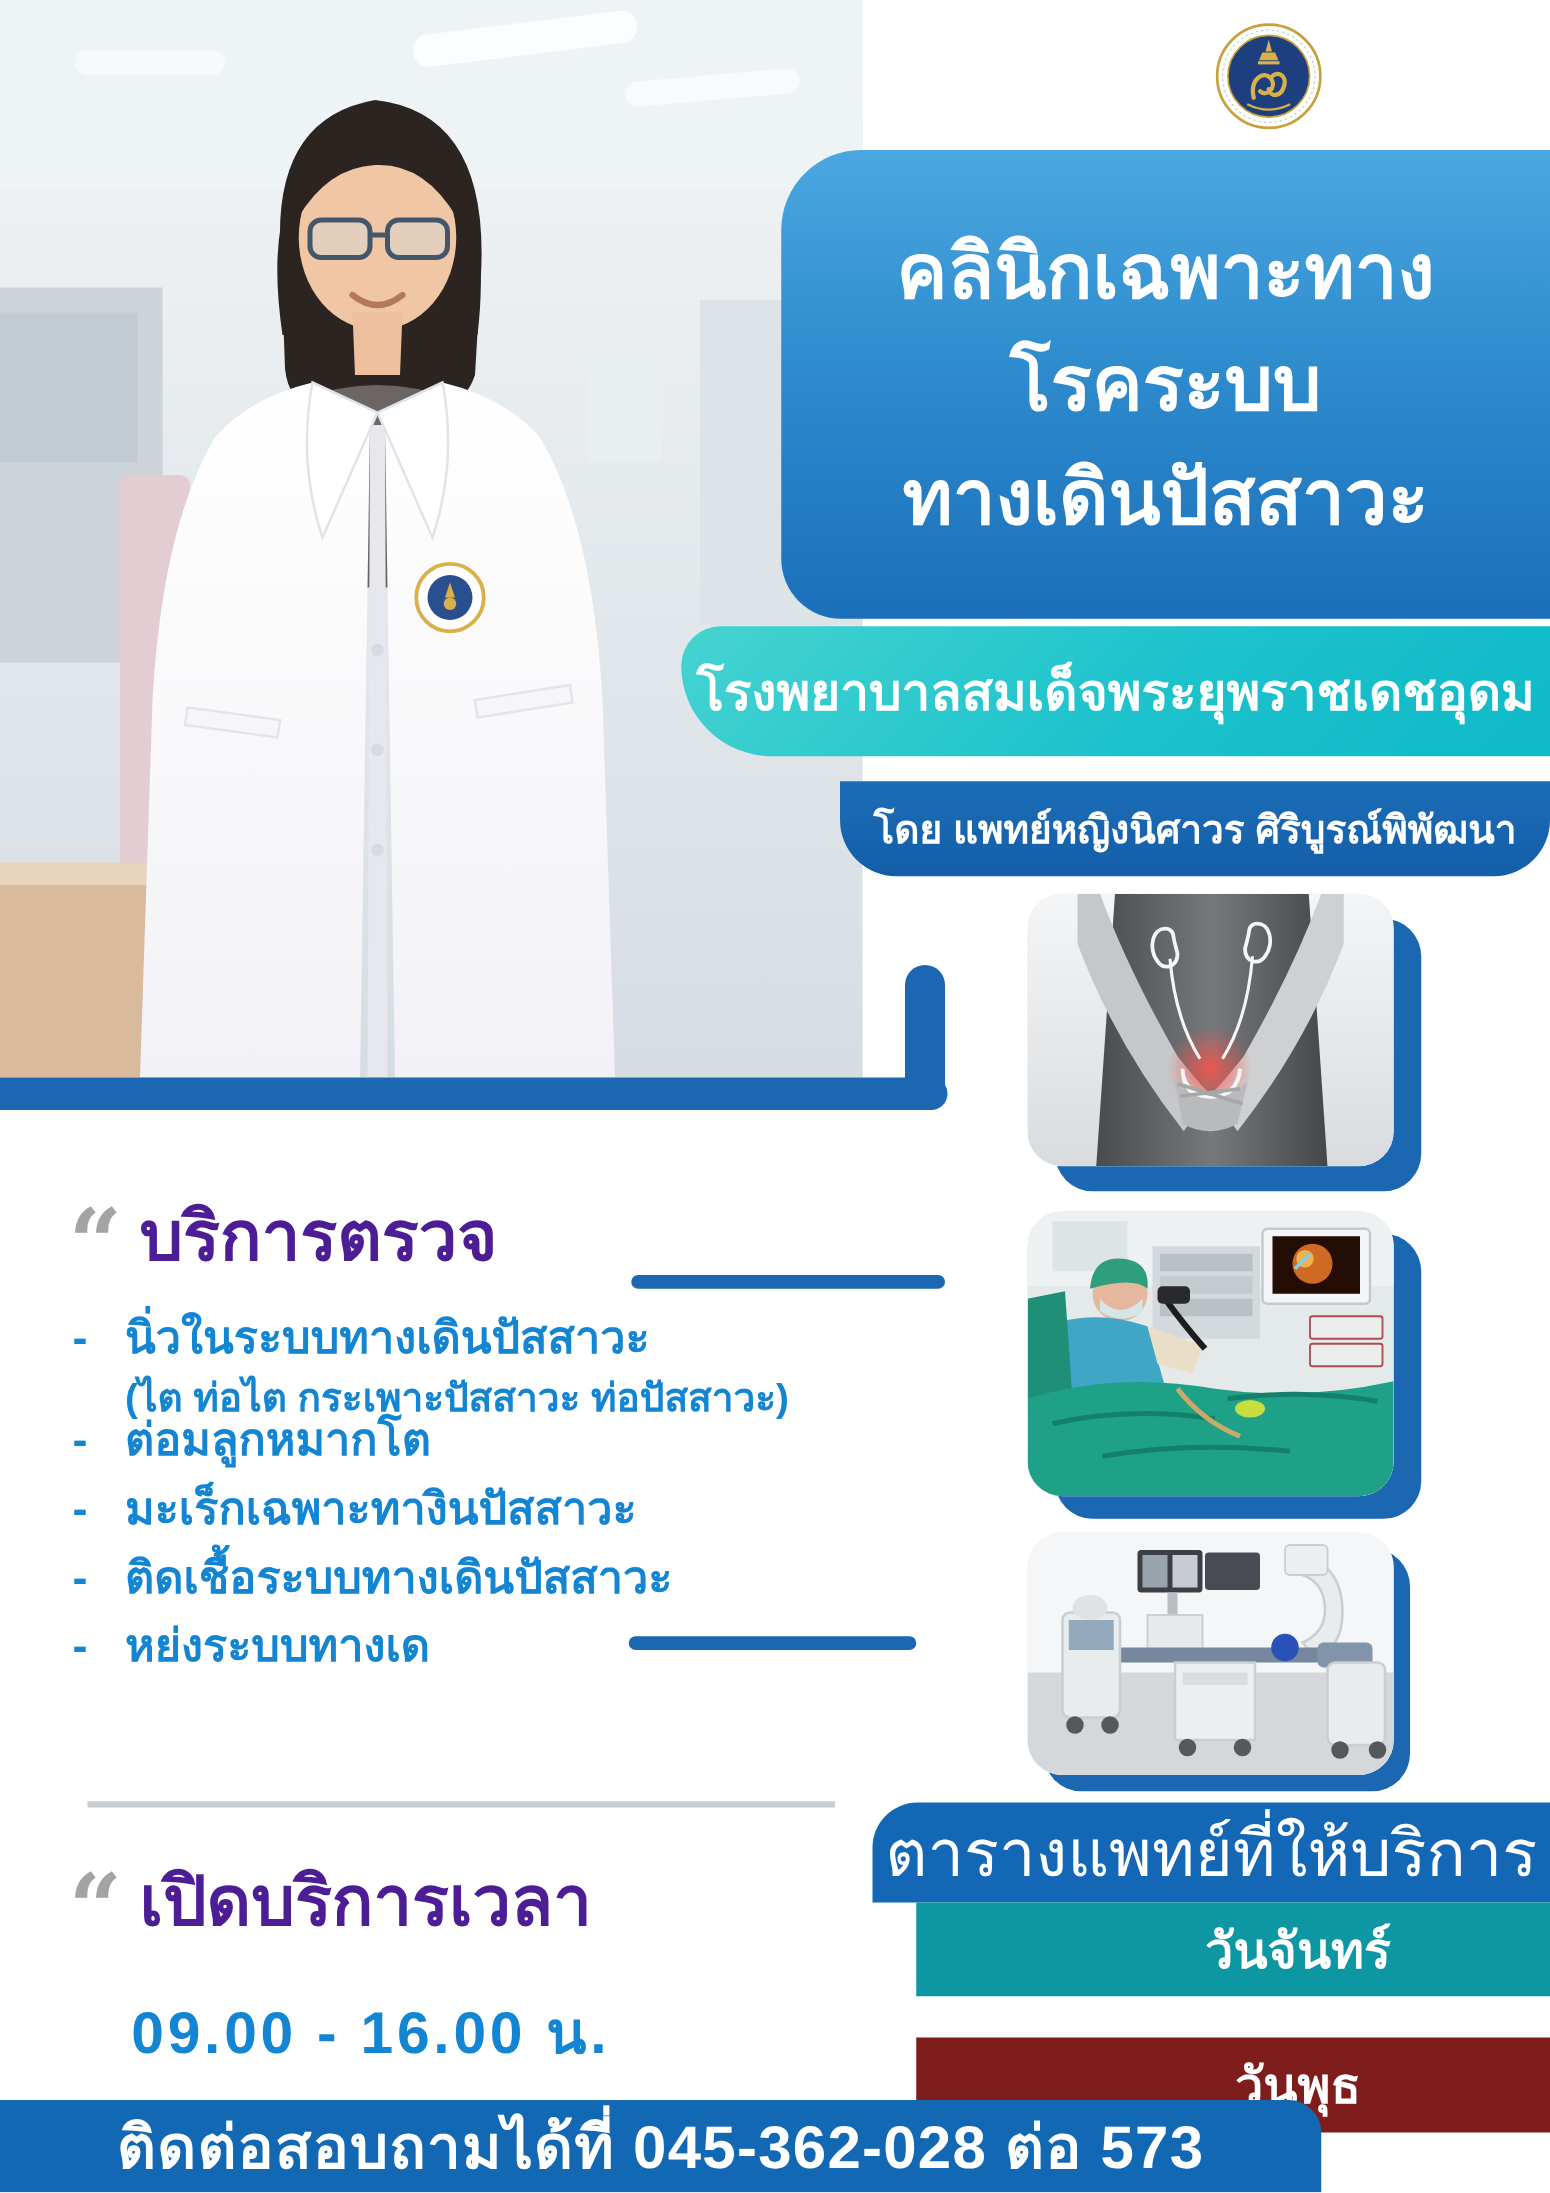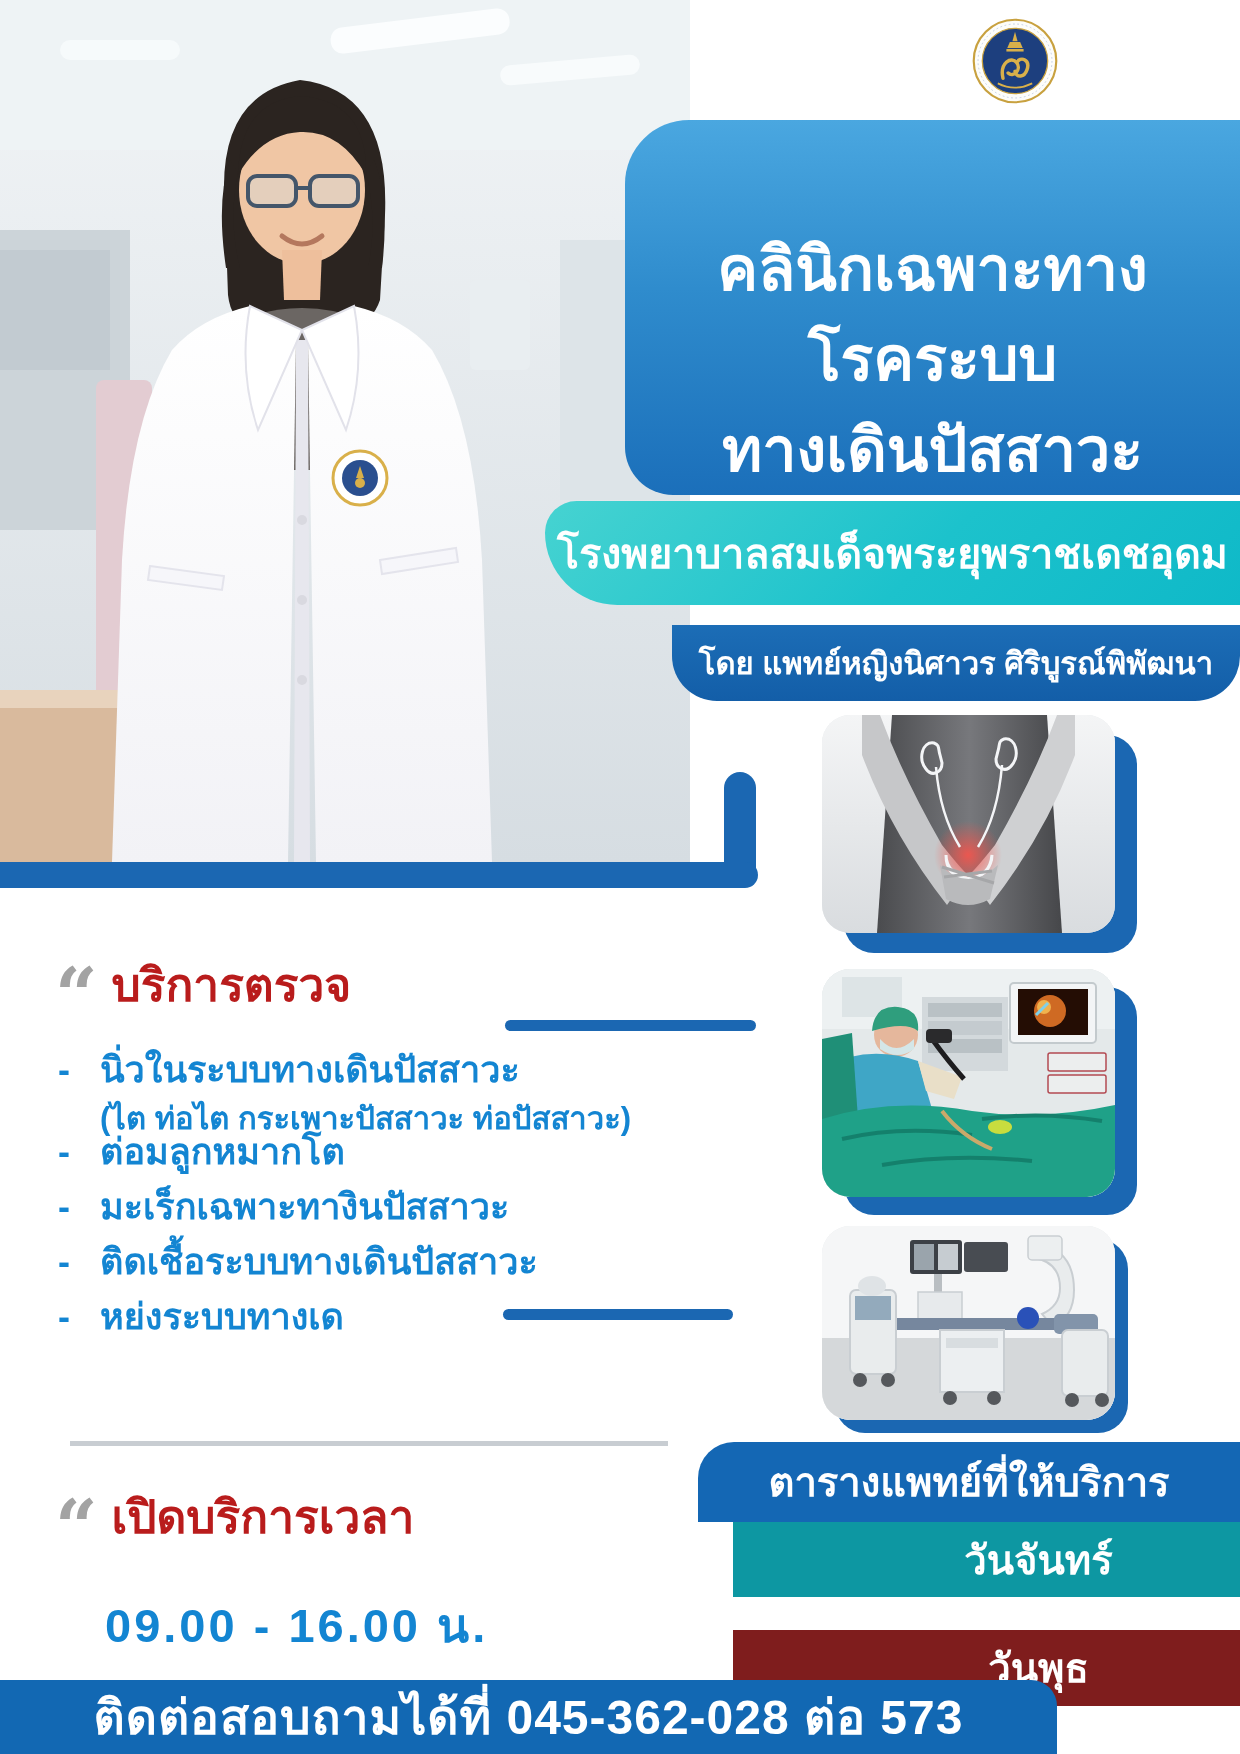--- a/index.html
+++ b/index.html
@@ -14,21 +14,21 @@
     background:#1b67b2; border-radius:0 13px 13px 0; }
   .photo-corner-tab { position:absolute; left:724px; top:772px; width:32px; height:104px;
     background:#1b67b2; border-radius:16px 16px 0 0; }
 
   
   .logo { position:absolute; left:972px; top:18px; width:86px; height:86px; }
 
   
   .title-card { position:absolute; left:625px; top:120px; width:615px; height:375px;
     background:linear-gradient(180deg,#4aa7e0 0%,#2f8ccd 45%,#1b6fba 100%);
-    border-radius:64px 0 0 48px; display:flex; align-items:flex-end; justify-content:center; }
+    border-radius:64px 0 0 48px; display:flex; align-items:center; justify-content:center; }
   .title-card .title-text { color:#ffffff; font-size:61px; font-weight:700; line-height:1.48;
     text-align:center; letter-spacing:0; }
 
   
   .hospital-banner { position:absolute; left:545px; top:501px; width:695px; height:104px;
     background:linear-gradient(135deg,#46d3d1 0%,#1cc2cc 55%,#0fb9c8 100%);
     border-radius:48px 0 0 110px; display:flex; align-items:center; justify-content:center; }
   .hospital-banner span { color:#ffffff; font-size:41px; font-weight:700; }
 
   
@@ -45,36 +45,36 @@
   
   .deco-line { position:absolute; height:11px; background:#1b67b2; border-radius:6px; }
   .deco-line.a { left:505px; top:1020px; width:251px; }
   .deco-line.b { left:503px; top:1309px; width:230px; }
   .divider { position:absolute; left:70px; top:1441px; width:598px; height:5px; background:#c8cdd2; }
 
   
   .section-heading { position:absolute; display:flex; align-items:flex-start; }
   .quote-mark { color:#a3a3a3; font-size:74px; font-weight:700; line-height:0.9; margin-right:18px;
     letter-spacing:-4px; font-family:"DejaVu Serif", serif; }
-  .heading-text { color:#b91c1c; font-size:46px; font-weight:700; line-height:1.0; }
+  .heading-text { color:#4c1d95; font-size:55px; font-weight:700; line-height:1.0; }
   .services-heading { left:55px; top:962px; }
   .services-list { position:absolute; left:58px; top:1052px; width:640px; }
   .svc-item { display:flex; color:#1385d2; font-size:36px; font-weight:700; line-height:1.0; margin-bottom:19px; }
   .svc-dash { width:42px; flex:0 0 42px; }
   .svc-sub { color:#1385d2; font-size:31px; font-weight:700; margin:-4px 0 0 42px; line-height:1.0; }
 
   
   .hours-heading { left:55px; top:1494px; }
   .hours-time { position:absolute; left:105px; top:1588px; color:#1385d2; font-size:47px;
     font-weight:700; letter-spacing:3px; }
 
   
   .schedule-header { position:absolute; left:698px; top:1442px; width:542px; height:80px;
     background:#1467b4; border-radius:36px 0 0 0; display:flex; align-items:center; justify-content:center; }
-  .schedule-header span { color:#ffffff; font-size:40px; font-weight:700; }
+  .schedule-header span { color:#ffffff; font-size:52px; font-weight:400; }
   .schedule-row { position:absolute; left:733px; width:611px; display:flex; align-items:center; justify-content:center; }
   .schedule-row.mon { top:1522px; height:75px; background:#0d97a2; }
   .schedule-row.wed { top:1630px; height:76px; background:#7f1d1d; }
   .schedule-row span { color:#ffffff; font-size:40px; font-weight:700; }
 
   
   .footer-bar { position:absolute; left:0; top:1680px; width:1057px; height:74px;
     background:#1268b3; border-radius:0 26px 0 0; display:flex; align-items:center; justify-content:center; }
   .footer-bar span { color:#ffffff; font-size:48px; font-weight:700; letter-spacing:1px; }
 </style>

